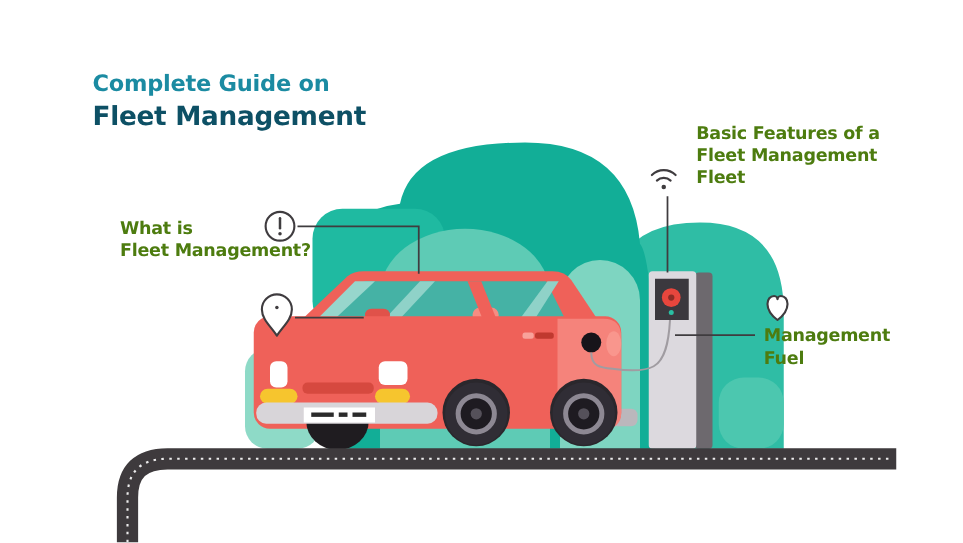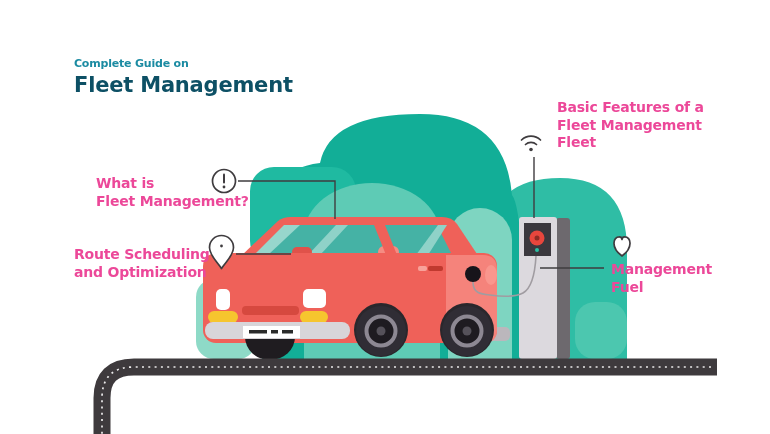--- a/index.html
+++ b/index.html
@@ -2,23 +2,23 @@
 <html><head>
 <meta charset="utf-8">
 <style>
   html,body{margin:0;padding:0;background:#ffffff;}
   .stage{
     position:relative;width:770px;height:434px;overflow:hidden;background:#ffffff;
     font-family:"DejaVu Sans","Liberation Sans",sans-serif;
   }
   .scene{position:absolute;left:0;top:0;}
   .title-block{position:absolute;left:74px;top:57px;}
-  .title-line1{display:block;font-size:11px;font-weight:bold;color:#1b8ba2;letter-spacing:-0.2px;}
+  .title-line1{display:block;font-size:18px;font-weight:bold;color:#1b8ba2;letter-spacing:-0.2px;}
   .title-line2{display:block;font-size:21px;font-weight:bold;color:#0d5065;letter-spacing:-0.2px;margin-top:3px;}
-  .callout-label{position:absolute;font-size:14px;font-weight:bold;color:#ec4899;line-height:17.5px;letter-spacing:-0.2px;white-space:nowrap;}
+  .callout-label{position:absolute;font-size:14px;font-weight:bold;color:#4d7c0f;line-height:17.5px;letter-spacing:-0.2px;white-space:nowrap;}
   .callout-label span{display:block;}
   .lbl-what-is{left:96px;top:175px;}
   .lbl-route{left:74px;top:246px;}
   .lbl-basic{left:557px;top:99px;}
   .lbl-fuel{left:611px;top:261px;}
 </style>
 </head>
 <body>
 
 <div class="stage">
@@ -149,24 +149,20 @@
   <div class="title-block">
     <span class="title-line1">Complete Guide on</span>
     <span class="title-line2">Fleet Management</span>
   </div>
 
   <div class="callout-label lbl-what-is">
     <span>What is</span>
     <span>Fleet Management?</span>
   </div>
 
-  <div class="callout-label lbl-route">
-    <span>Route Scheduling</span>
-    <span>and Optimization</span>
-  </div>
 
   <div class="callout-label lbl-basic">
     <span>Basic Features of a</span>
     <span>Fleet Management</span>
     <span>Fleet</span>
   </div>
 
   <div class="callout-label lbl-fuel">
     <span>Management</span>
     <span>Fuel</span>

